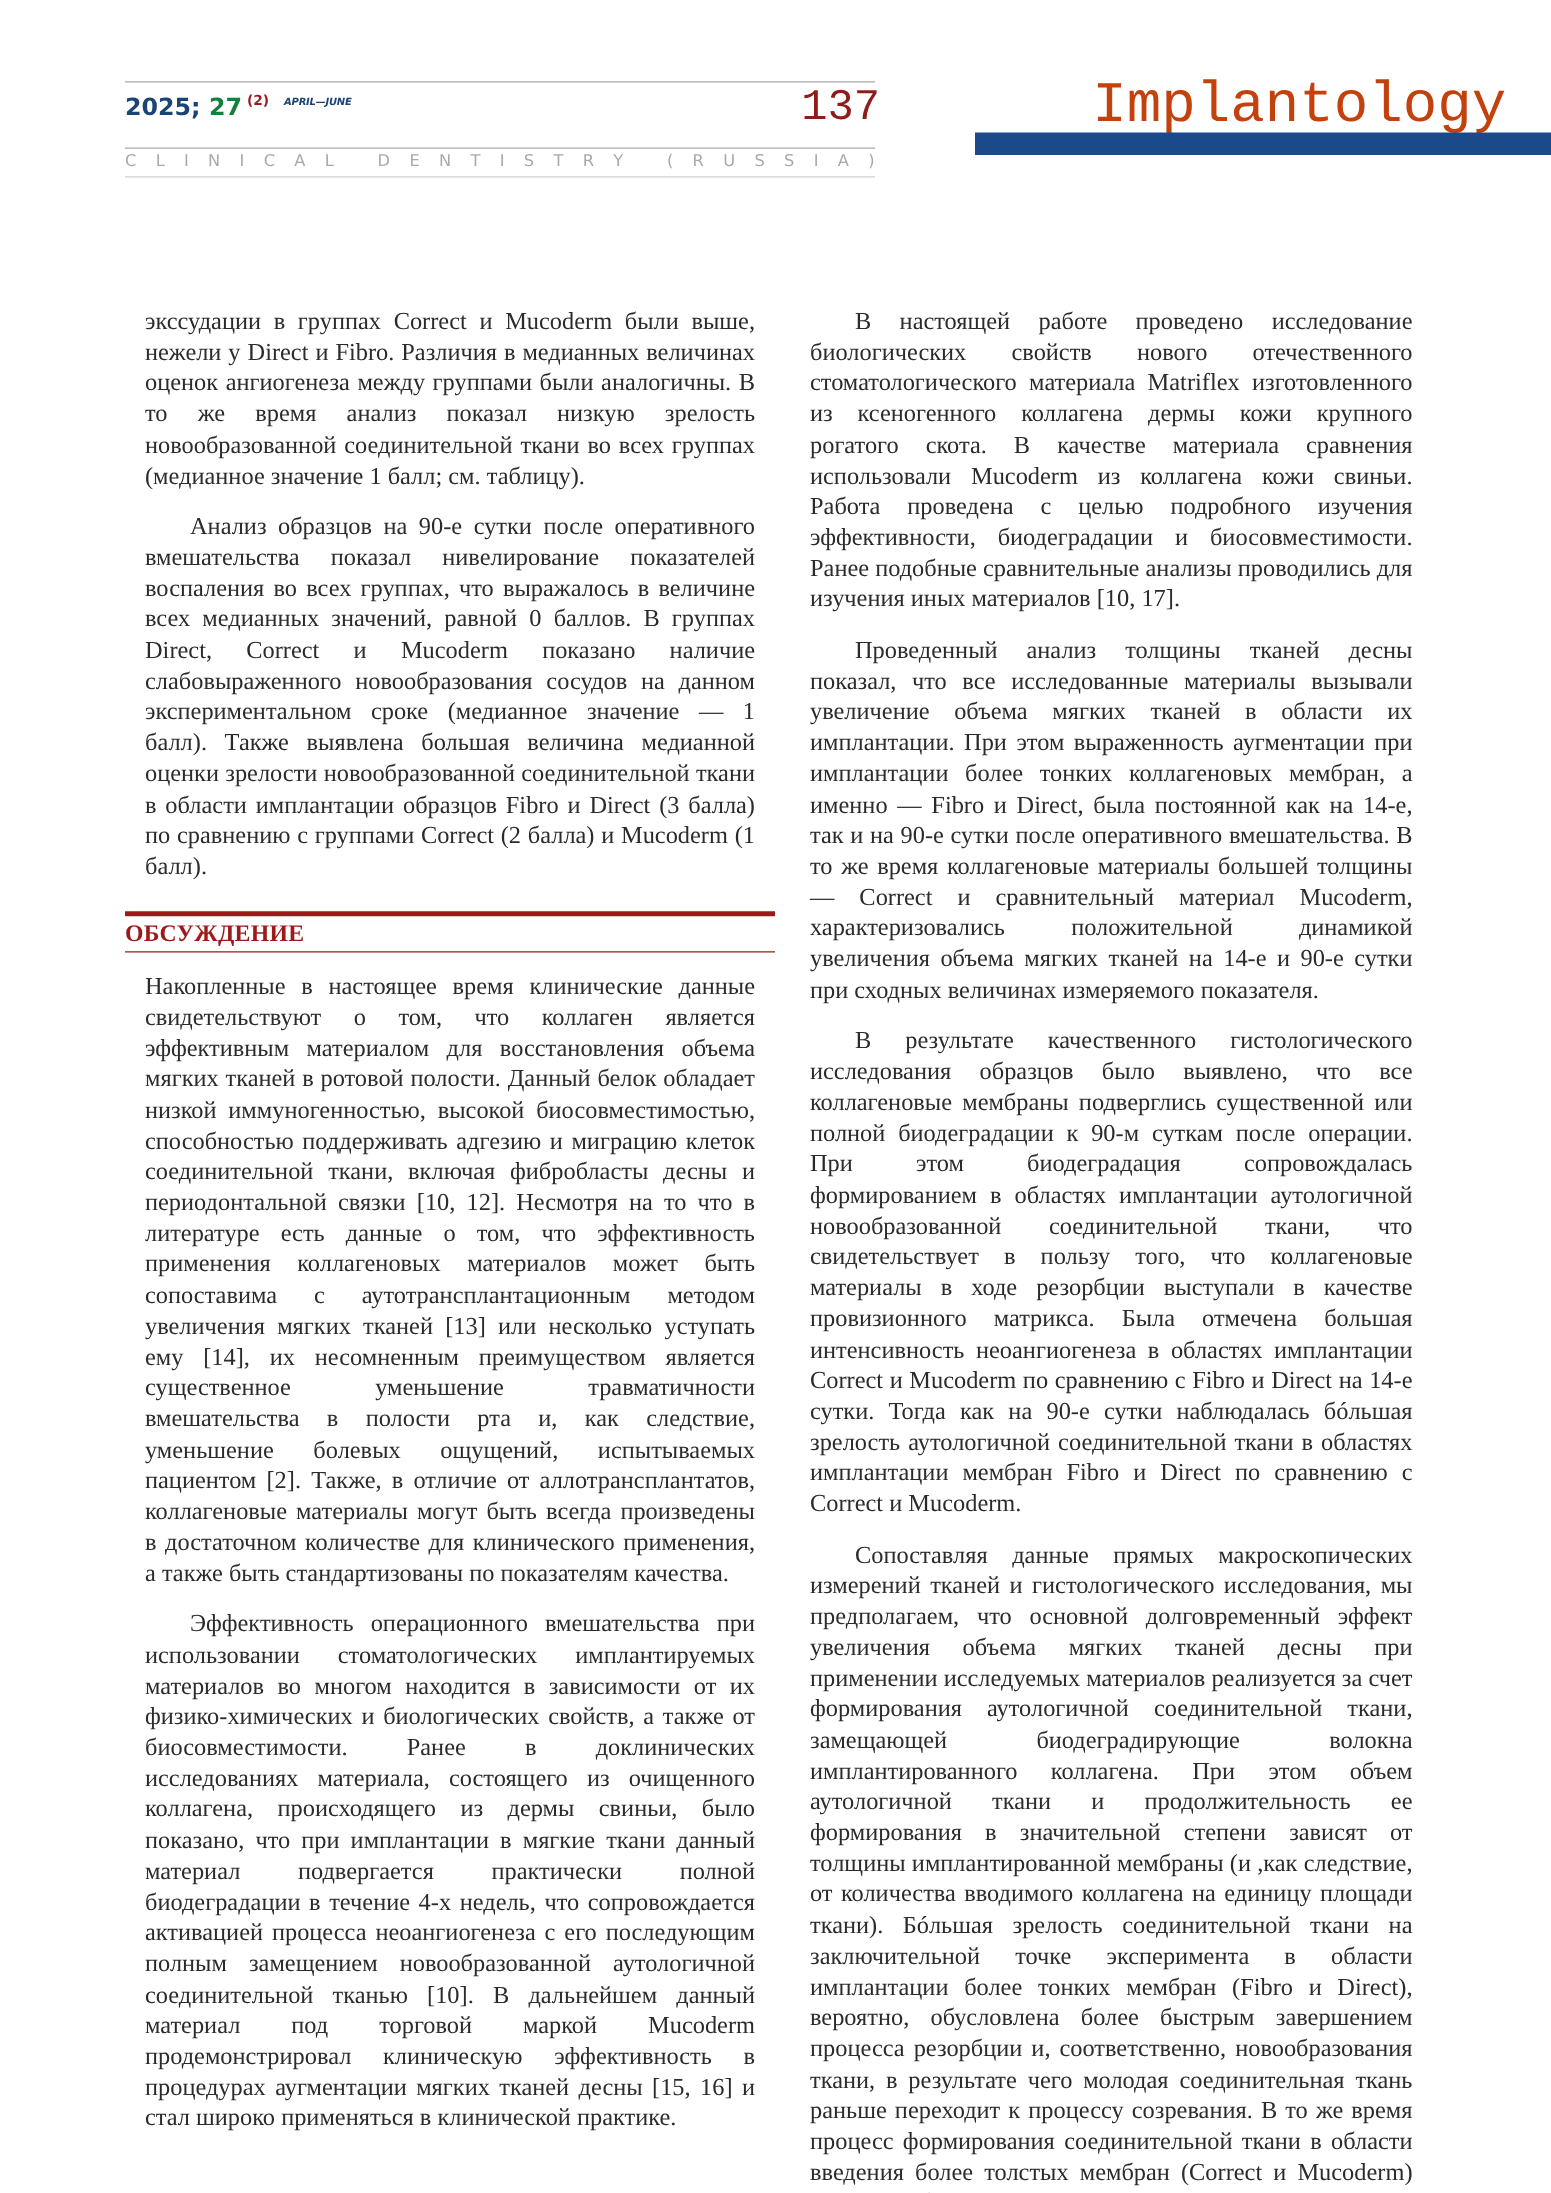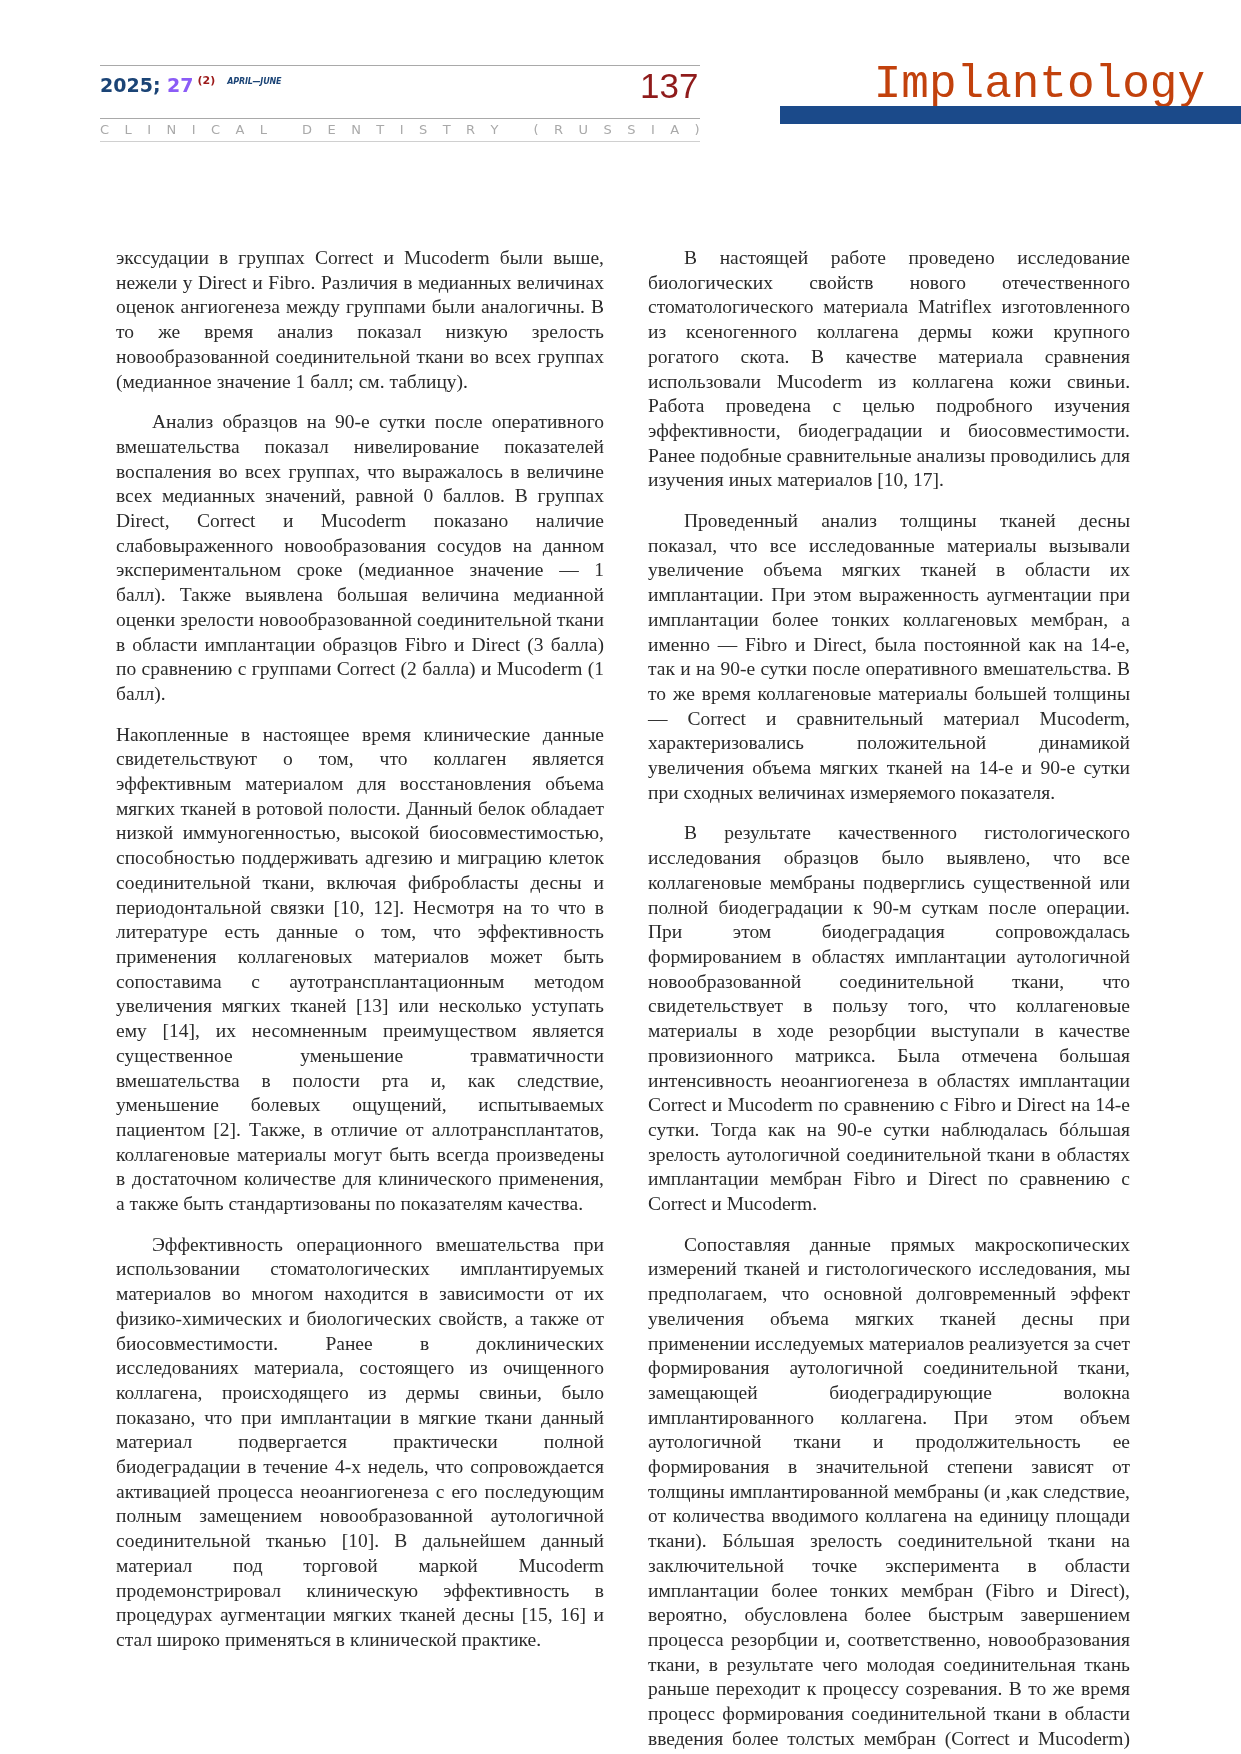--- a/index.html
+++ b/index.html
@@ -1,24 +1,24 @@
 <!DOCTYPE html>
 <html><head>
 <meta charset="utf-8">
 <style>
   html, body { margin: 0; padding: 0; background: #ffffff; }
   body { width: 1241px; height: 1754px; position: relative; overflow: hidden; font-family: "Liberation Serif", "DejaVu Serif", serif; color: #2a2a2a; }
 
   
   .hdr-topline { position: absolute; left: 100px; top: 65px; width: 600px; height: 0; border-top: 1.5px solid #a9a9a9; }
   .hdr-issue { position: absolute; left: 100px; top: 70px; font-family: "DejaVu Sans", "Liberation Sans", sans-serif; font-weight: bold; font-size: 19px; line-height: 22px; color: #1b4476; white-space: nowrap; }
-  .hdr-issue .vol { color: #8b5cf6; }
+  .hdr-issue .vol { color: #15803d; }
   .hdr-issue .num { color: #9c1a1a; font-size: 11px; vertical-align: 8px; margin-left: 4px; }
   .hdr-issue .months { color: #1b4476; font-size: 8px; font-style: italic; vertical-align: 8px; margin-left: 12px; letter-spacing: -0.2px; }
-  .hdr-page { position: absolute; left: 640px; top: 66px; width: 64px; text-align: left; font-family: Liberation Sans, sans-serif; font-size: 35px; line-height: 40px; color: #8f1b1b; }
+  .hdr-page { position: absolute; left: 640px; top: 66px; width: 64px; text-align: right; font-family: Liberation Mono, monospace; font-size: 35px; line-height: 40px; color: #8f1b1b; }
   .hdr-midline { position: absolute; left: 100px; top: 118px; width: 600px; height: 0; border-top: 1.5px solid #a9a9a9; }
   .hdr-journal { position: absolute; left: 100px; top: 122px; width: 600px; display: flex; justify-content: space-between; font-family: "DejaVu Sans", "Liberation Sans", sans-serif; font-size: 13px; line-height: 16px; color: #a9a9a9; }
   .hdr-journal span { letter-spacing: 0; }
   .hdr-botline { position: absolute; left: 100px; top: 141px; width: 600px; height: 0; border-top: 1px solid #d0d0d0; }
   .hdr-section { position: absolute; right: 36px; top: 62px; font-family: Liberation Mono, monospace; font-size: 46px; line-height: 46px; color: #c2410c; }
   .hdr-bar { position: absolute; left: 780px; top: 106px; width: 461px; height: 18px; background: #1b4a8a; }
 
   
   .col { position: absolute; top: 230px; width: 520px; font-size: 19.5px; line-height: 24.7px; text-align: justify; hyphens: manual; color: #2b2b2b; }
   .col-left { left: 100px; }
@@ -73,20 +73,25 @@
     </div>
   <div class="hdr-botline"></div>
   <div class="hdr-section">Implantology</div>
   <div class="hdr-bar"></div>
 </div>
 
 <div class="col col-left">
   <p>экссудации в группах Correct и Mucoderm были выше, нежели у Direct и Fibro. Различия в медианных величинах оценок ангиогенеза между группами были аналогичны. В то же время анализ показал низкую зрелость новообразованной соединительной ткани во всех группах (медианное значение 1 балл; см. таблицу).</p>
   <p class="indent">Анализ образцов на 90-е сутки после оперативного вмешательства показал нивелирование показателей воспаления во всех группах, что выражалось в величине всех медианных значений, равной 0 баллов. В группах Direct, Correct и Mucoderm показано наличие слабовыраженного новообразования сосудов на данном экспериментальном сроке (медианное значение — 1 балл). Также выявлена большая величина медианной оценки зрелости новообразованной соединительной ткани в области имплантации образцов Fibro и Direct (3 балла) по сравнению с группами Correct (2 балла) и Mucoderm (1 балл).</p>
 
+  <div class="section-head">
+    <div class="rule-top"></div>
+    <div class="title">ОБСУЖДЕНИЕ</div>
+    <div class="rule-bot"></div>
+  </div>
 
   <p>Накопленные в настоящее время клинические данные свидетельствуют о том, что коллаген является эффективным материалом для восстановления объема мягких тканей в ротовой полости. Данный белок обладает низкой иммуногенностью, высокой биосовместимостью, способностью поддерживать адгезию и миграцию клеток соединительной ткани, включая фибробласты десны и периодонтальной связки [10, 12]. Несмотря на то что в литературе есть данные о том, что эффективность применения коллагеновых материалов может быть сопоставима с аутотрансплантационным методом увеличения мягких тканей [13] или несколько уступать ему [14], их несомненным преимуществом является существенное уменьшение травматичности вмешательства в полости рта и, как следствие, уменьшение болевых ощущений, испытываемых пациентом [2]. Также, в отличие от аллотрансплантатов, коллагеновые материалы могут быть всегда произведены в достаточном количестве для клинического применения, а также быть стандартизованы по показателям качества.</p>
   <p class="indent">Эффективность операционного вмешательства при использовании стоматологических имплантируемых материалов во многом находится в зависимости от их физико-химических и биологических свойств, а также от биосовместимости. Ранее в доклинических исследованиях материала, состоящего из очищенного коллагена, происходящего из дермы свиньи, было показано, что при имплантации в мягкие ткани данный материал подвергается практически полной биодеградации в течение 4-х недель, что сопровождается активацией процесса неоангиогенеза с его последующим полным замещением новообразованной аутологичной соединительной тканью [10]. В дальнейшем данный материал под торговой маркой Mucoderm продемонстрировал клиническую эффективность в процедурах аугментации мягких тканей десны [15, 16] и стал широко применяться в клинической практике.</p>
 </div>
 
 <div class="col col-right">
   <p class="indent">В настоящей работе проведено исследование биологических свойств нового отечественного стоматологического материала Matriflex изготовленного из ксеногенного коллагена дермы кожи крупного рогатого скота. В качестве материала сравнения использовали Mucoderm из коллагена кожи свиньи. Работа проведена с целью подробного изучения эффективности, биодеградации и биосовместимости. Ранее подобные сравнительные анализы проводились для изучения иных материалов [10, 17].</p>
   <p class="indent">Проведенный анализ толщины тканей десны показал, что все исследованные материалы вызывали увеличение объема мягких тканей в области их имплантации. При этом выраженность аугментации при имплантации более тонких коллагеновых мембран, а именно — Fibro и Direct, была постоянной как на 14-е, так и на 90-е сутки после оперативного вмешательства. В то же время коллагеновые материалы большей толщины — Correct и сравнительный материал Mucoderm, характеризовались положительной динамикой увеличения объема мягких тканей на 14-е и 90-е сутки при сходных величинах измеряемого показателя.</p>
   <p class="indent">В результате качественного гистологического исследования образцов было выявлено, что все коллагеновые мембраны подверглись существенной или полной биодеградации к 90-м суткам после операции. При этом биодеградация сопровождалась формированием в областях имплантации аутологичной новообразованной соединительной ткани, что свидетельствует в пользу того, что коллагеновые материалы в ходе резорбции выступали в качестве провизионного матрикса. Была отмечена большая интенсивность неоангиогенеза в областях имплантации Correct и Mucoderm по сравнению с Fibro и Direct на 14-е сутки. Тогда как на 90-е сутки наблюдалась бóльшая зрелость аутологичной соединительной ткани в областях имплантации мембран Fibro и Direct по сравнению с Correct и Mucoderm.</p>
   <p class="indent">Сопоставляя данные прямых макроскопических измерений тканей и гистологического исследования, мы предполагаем, что основной долговременный эффект увеличения объема мягких тканей десны при применении исследуемых материалов реализуется за счет формирования аутологичной соединительной ткани, замещающей биодеградирующие волокна имплантированного коллагена. При этом объем аутологичной ткани и продолжительность ее формирования в значительной степени зависят от толщины имплантированной мембраны (и ,как следствие, от количества вводимого коллагена на единицу площади ткани). Бóльшая зрелость соединительной ткани на заключительной точке эксперимента в области имплантации более тонких мембран (Fibro и Direct), вероятно, обусловлена более быстрым завершением процесса резорбции и, соответственно, новообразования ткани, в результате чего молодая соединительная ткань раньше переходит к процессу созревания. В то же время процесс формирования соединительной ткани в области введения более толстых мембран (Correct и Mucoderm) протекает более</p>

